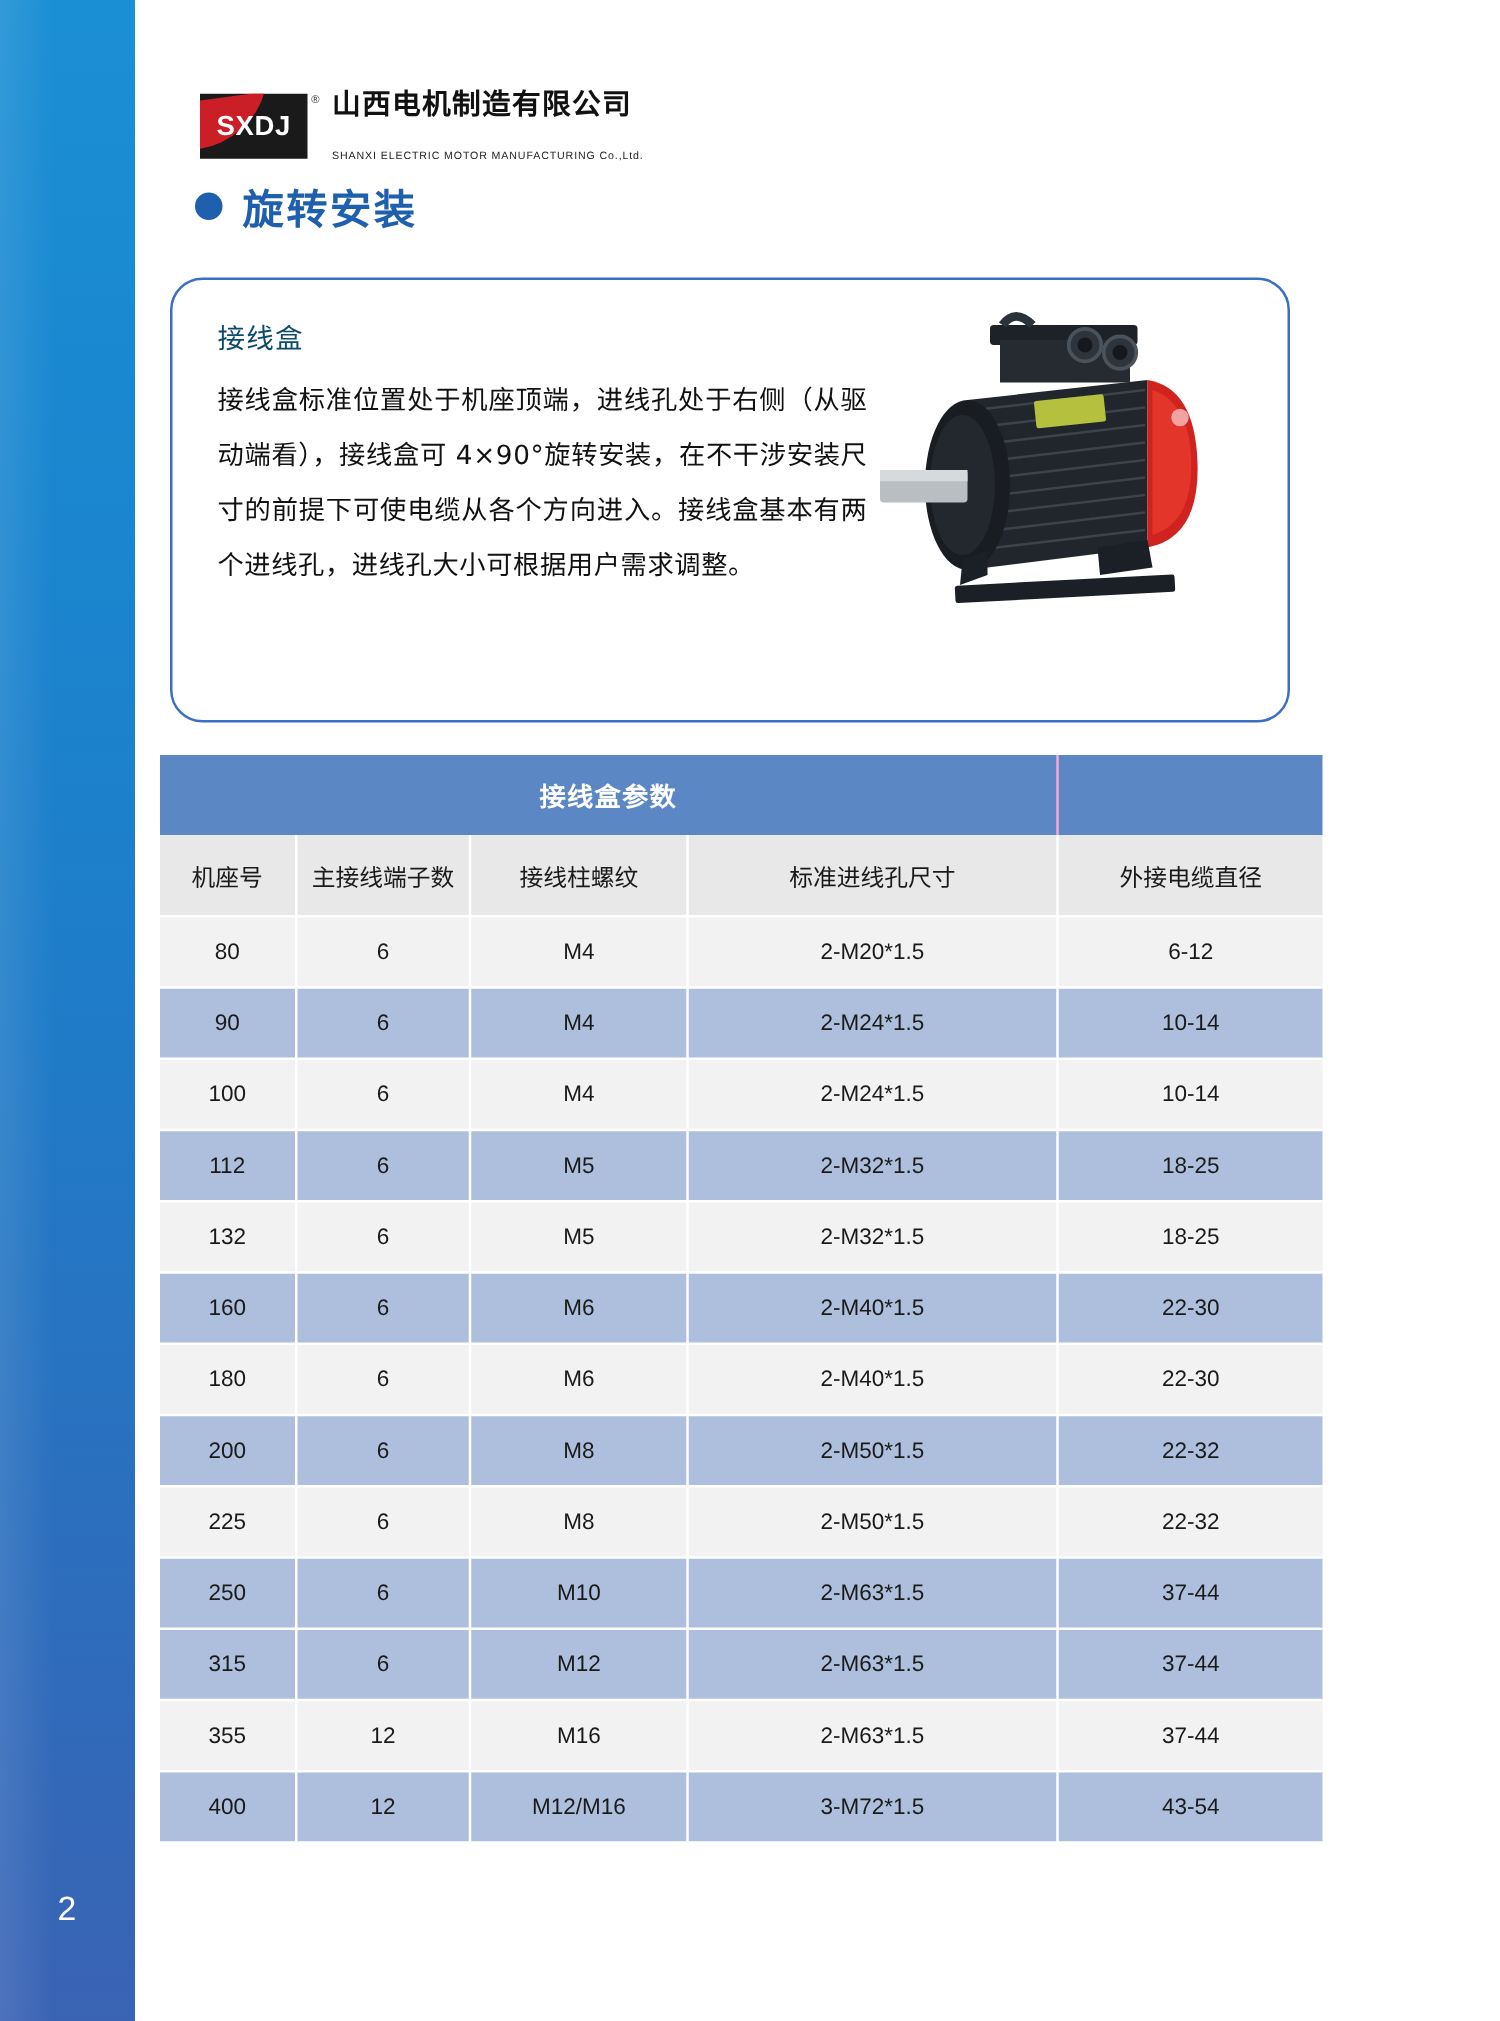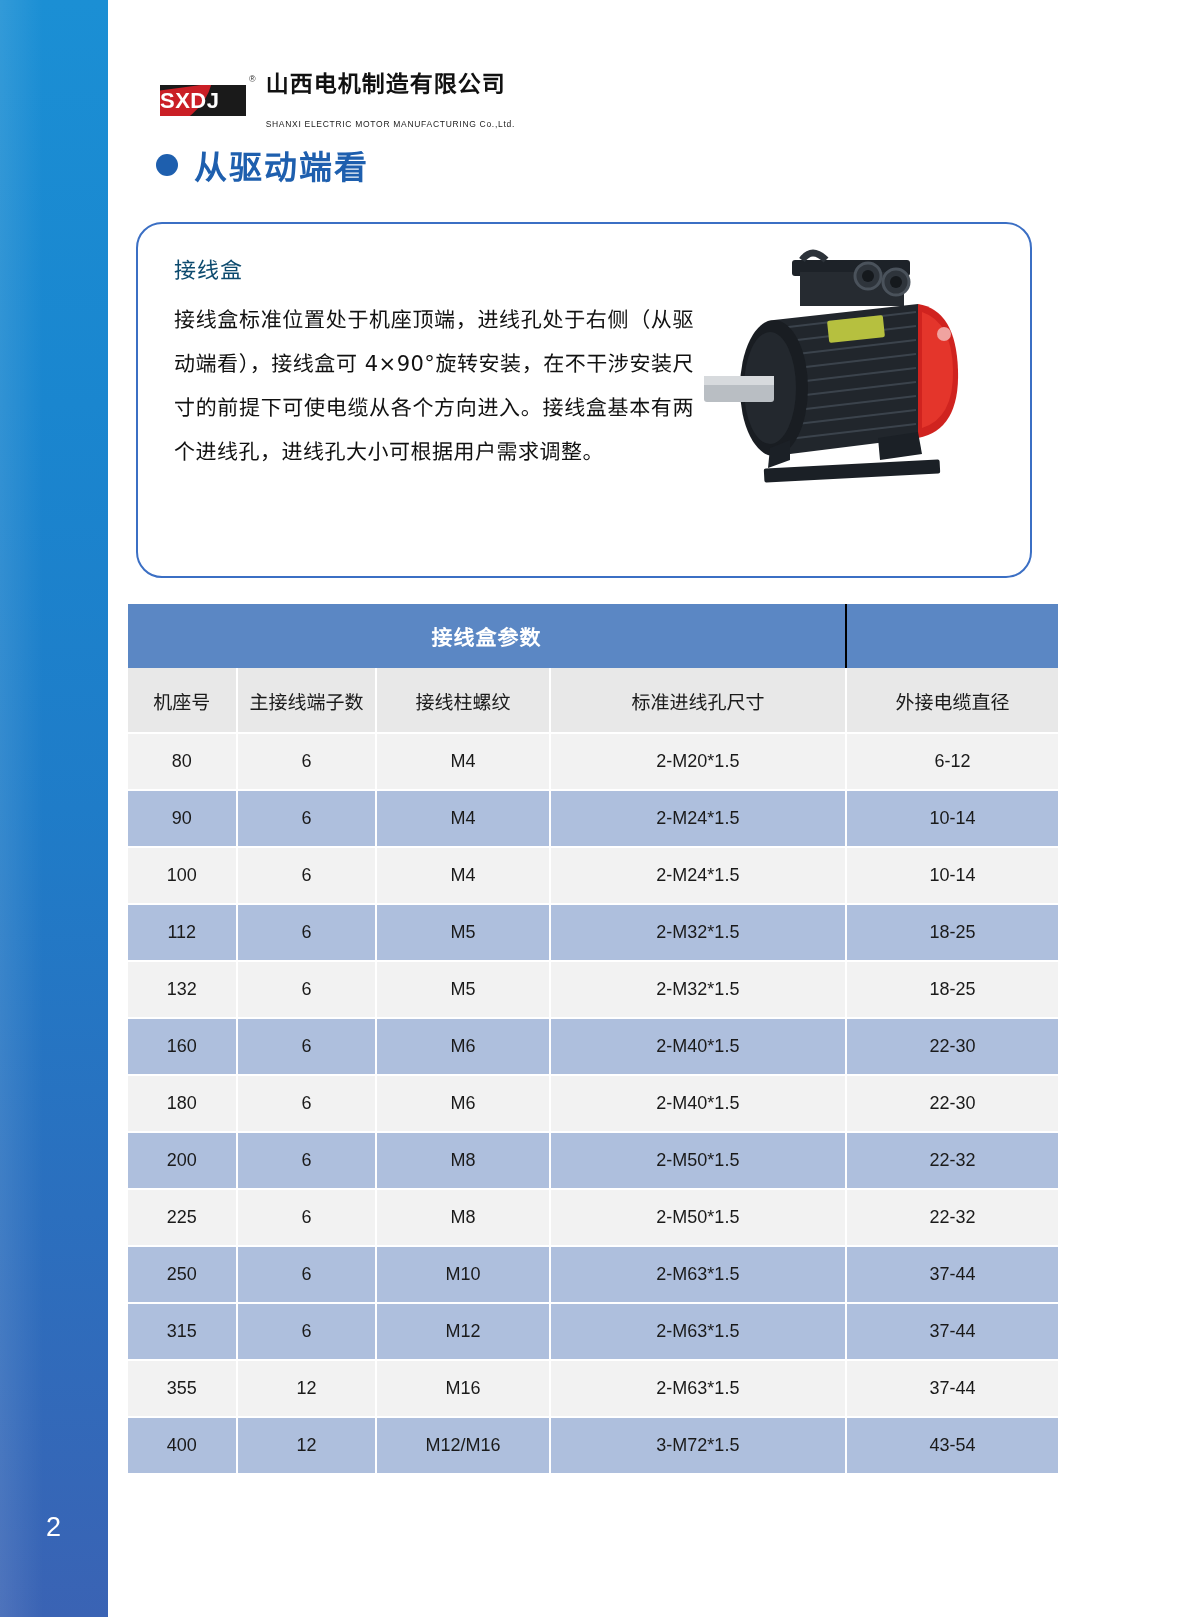--- a/index.html
+++ b/index.html
@@ -41,24 +41,25 @@
   .logo-wrap {
     position: absolute;
     left: 160px;
     top: 72px;
     display: flex;
     align-items: center;
   }
   .logo-mark {
     position: relative;
     width: 86px;
-    height: 31px;
+    height: 52px;
     background: #1a1a1a;
     display: flex;
     align-items: center;
+    justify-content: center;
     overflow: hidden;
   }
   .logo-mark .sx-text {
     color: #ffffff;
     font-size: 22px;
     font-weight: bold;
     letter-spacing: 0.5px;
     font-family: "Liberation Sans", sans-serif;
     z-index: 2;
   }
@@ -178,21 +179,21 @@
     border-collapse: collapse;
     font-family: "DejaVu Sans", sans-serif;
   }
   .param-table th.header-main {
     background: #5b87c4;
     color: #ffffff;
     font-size: 21px;
     font-weight: bold;
     height: 62px;
     letter-spacing: 1px;
-    border-right: 2px solid #000000;
+    border-right: 2px solid #f9a8d4;
   }
   .param-table th.header-blank {
     background: #5b87c4;
     width: 200px;
   }
   .param-table th.col-head {
     background: #e8e8e8;
     color: #1a1a1a;
     font-size: 19px;
     font-weight: normal;
@@ -240,21 +241,21 @@
   </div>
   <span class="logo-reg">®</span>
   <div class="logo-texts">
     <div class="logo-cn">山西电机制造有限公司</div>
     <div class="logo-en">SHANXI ELECTRIC MOTOR MANUFACTURING Co.,Ltd.</div>
   </div>
 </div>
 
 <div class="section-heading">
   <span class="bullet-dot"></span>
-  <span class="section-title">从驱动端看</span>
+  <span class="section-title">旋转安装</span>
 </div>
 
 <div class="info-card">
   <div class="card-title">接线盒</div>
   <div class="card-body">接线盒标准位置处于机座顶端，进线孔处于右侧（从驱动端看），接线盒可 4×90°旋转安装，在不干涉安装尺寸的前提下可使电缆从各个方向进入。接线盒基本有两个进线孔，进线孔大小可根据用户需求调整。</div>
 
   <svg class="motor-fig" viewBox="0 0 330 320">
 
     <rect x="110" y="18" width="118" height="16" rx="3" fill="#1d2228"></rect>
     <rect x="118" y="30" width="104" height="34" fill="#262b31"></rect>

